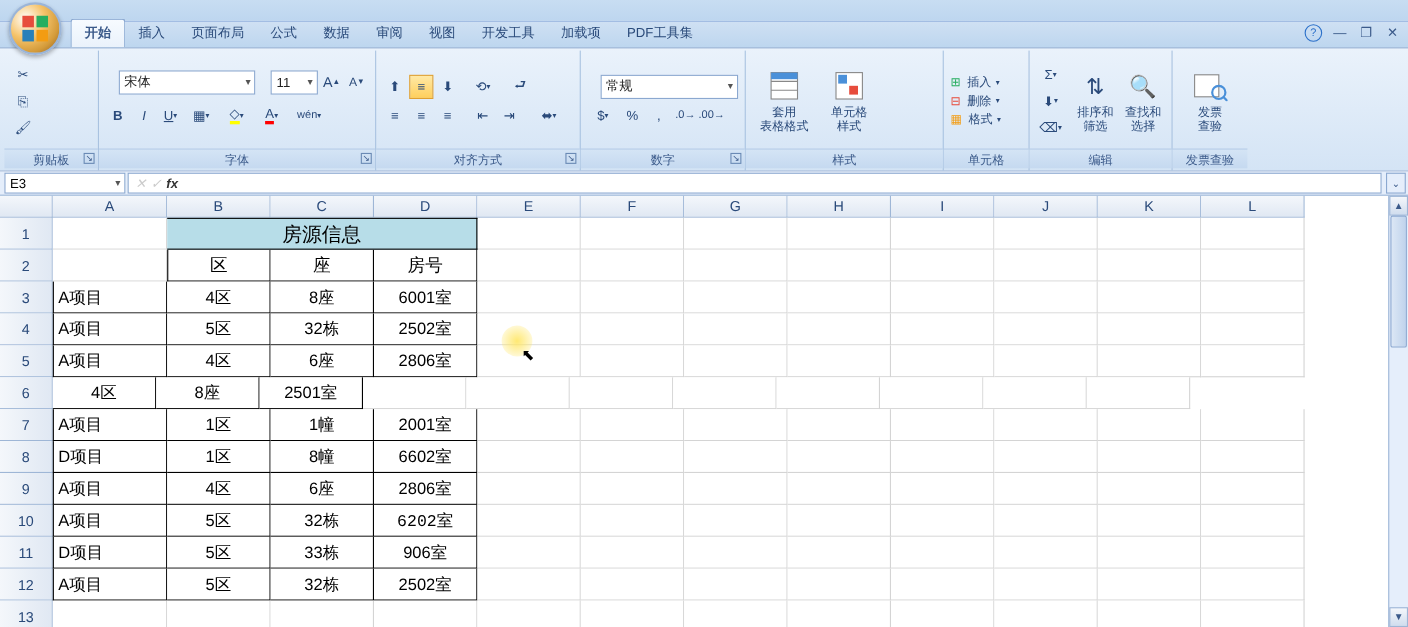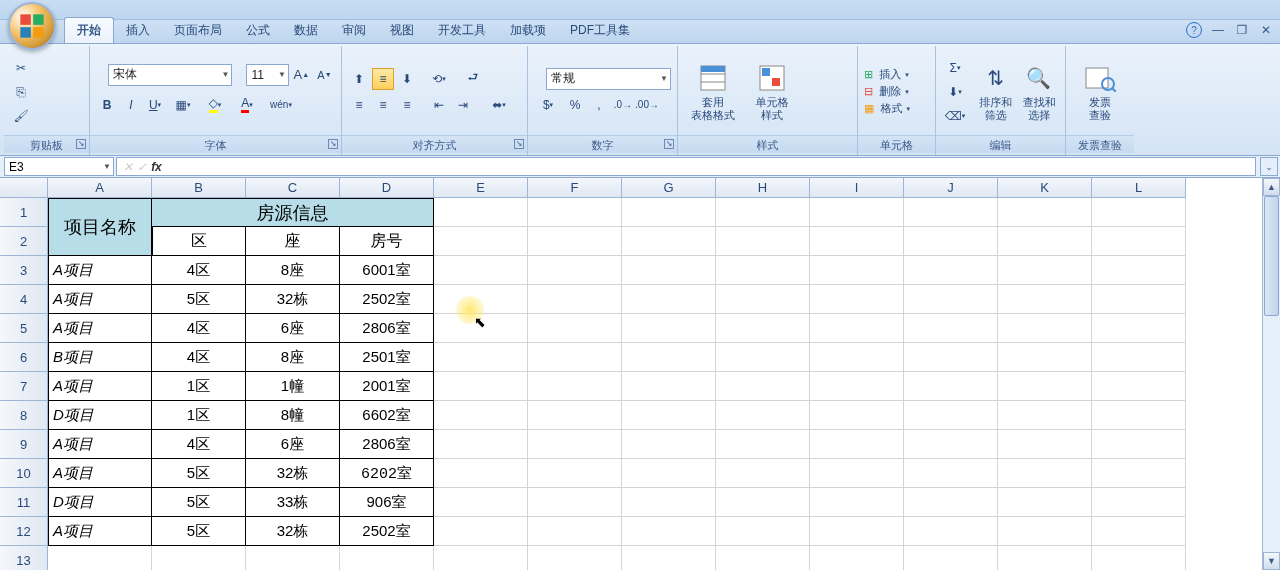--- a/index.html
+++ b/index.html
@@ -58,21 +58,21 @@
 .rowhdr { height: 29px; background: linear-gradient(90deg,#f4f7fb,#e0e8f3); border-right: 1px solid #9eb6d6; border-bottom: 1px solid #9eb6d6; font-size: 13px; color: #2a4a7a; display: flex; align-items: center; justify-content: center; }
 .cells { position: absolute; top: 20px; left: 48px; right: 0; bottom: 0; }
 .cellrow { display: flex; height: 29px; }
 .cell { border-right: 1px solid #d4d4d4; border-bottom: 1px solid #d4d4d4; font-size: 15px; display: flex; align-items: center; padding: 0 4px; color: #000; background: #fff; }
 
 
 .tbl { border-right: 1px solid #000; border-bottom: 1px solid #000; }
 .tbl-l { border-left: 1px solid #000; }
 .hdr2 { background: #fff; justify-content: center; font-size: 16px; }
 .datacell { justify-content: center; }
-.datacell.lft { justify-content: flex-start; font-style: italic; }
+.datacell.lft { justify-content: flex-start; }
 
 .vscroll { position: absolute; top: 178px; right: 0; width: 18px; bottom: 0; background: #e5eefb; border-left: 1px solid #9eb6d6; }
 .vscroll .btn { height: 18px; background: linear-gradient(#f4f7fb,#d0ddee); border: 1px solid #9eb6d6; font-size: 9px; display:flex; align-items:center; justify-content:center; color:#3b5a8a; }
 .vscroll .track { position: absolute; top: 18px; bottom: 18px; left: 0; right: 0; }
 .vscroll .thumb { position: absolute; left: 1px; right: 1px; top: 0; height: 120px; background: linear-gradient(90deg,#dce7f5,#c0d3ec); border: 1px solid #8ba8d0; border-radius: 2px; }
 
 .cursor-highlight { position: absolute; width: 28px; height: 28px; border-radius: 50%; background: radial-gradient(circle, rgba(255,230,100,.9), rgba(255,230,100,0)); pointer-events: none; }
 .cursor-arrow { position: absolute; font-size: 14px; color: #000; pointer-events: none; }
 
 .mergecell { position: absolute; background: #b7dde8; border: 1px solid #000; display:flex; align-items:center; justify-content:center; font-size: 18px; color:#000; }
@@ -413,21 +413,20 @@
         <div class="cell" style="width: 94px;"></div>
         <div class="cell" style="width: 94px;"></div>
         <div class="cell" style="width: 94px;"></div>
         <div class="cell" style="width: 94px;"></div>
         <div class="cell" style="width: 94px;"></div>
         <div class="cell" style="width: 94px;"></div>
         <div class="cell" style="width: 94px;"></div>
         <div class="cell" style="width: 94px;"></div>
       </div>
       <div class="cellrow">
-        <div class="cell tbl datacell tbl-l lft" style="width: 104px;">B项目</div>
         <div class="cell tbl datacell" style="width: 94px;">4区</div>
         <div class="cell tbl datacell" style="width: 94px;">8座</div>
         <div class="cell tbl datacell" style="width: 94px;">2501室</div>
         <div class="cell" style="width: 94px;"></div>
         <div class="cell" style="width: 94px;"></div>
         <div class="cell" style="width: 94px;"></div>
         <div class="cell" style="width: 94px;"></div>
         <div class="cell" style="width: 94px;"></div>
         <div class="cell" style="width: 94px;"></div>
         <div class="cell" style="width: 94px;"></div>
@@ -526,21 +525,20 @@
         <div class="cell" style="width: 94px;"></div>
         <div class="cell" style="width: 94px;"></div>
         <div class="cell" style="width: 94px;"></div>
         <div class="cell" style="width: 94px;"></div>
         <div class="cell" style="width: 94px;"></div>
         <div class="cell" style="width: 94px;"></div>
         <div class="cell" style="width: 94px;"></div>
       </div>
     </div>
 
-<div class="mergecell" style="left: 48px; top: 20px; width: 104px; height: 58px;">项目名称</div>
     <div class="mergecell" style="left: 152px; top: 20px; width: 282px; height: 29px; border-left: none;">房源信息</div>
   </div>
 
 <div class="vscroll">
   <div class="btn">▲</div>
   <div class="track">
       <div class="thumb"></div>
     </div>
   <div class="btn" style="position:absolute;bottom:0;left:0;right:0">▼</div>
 </div>

